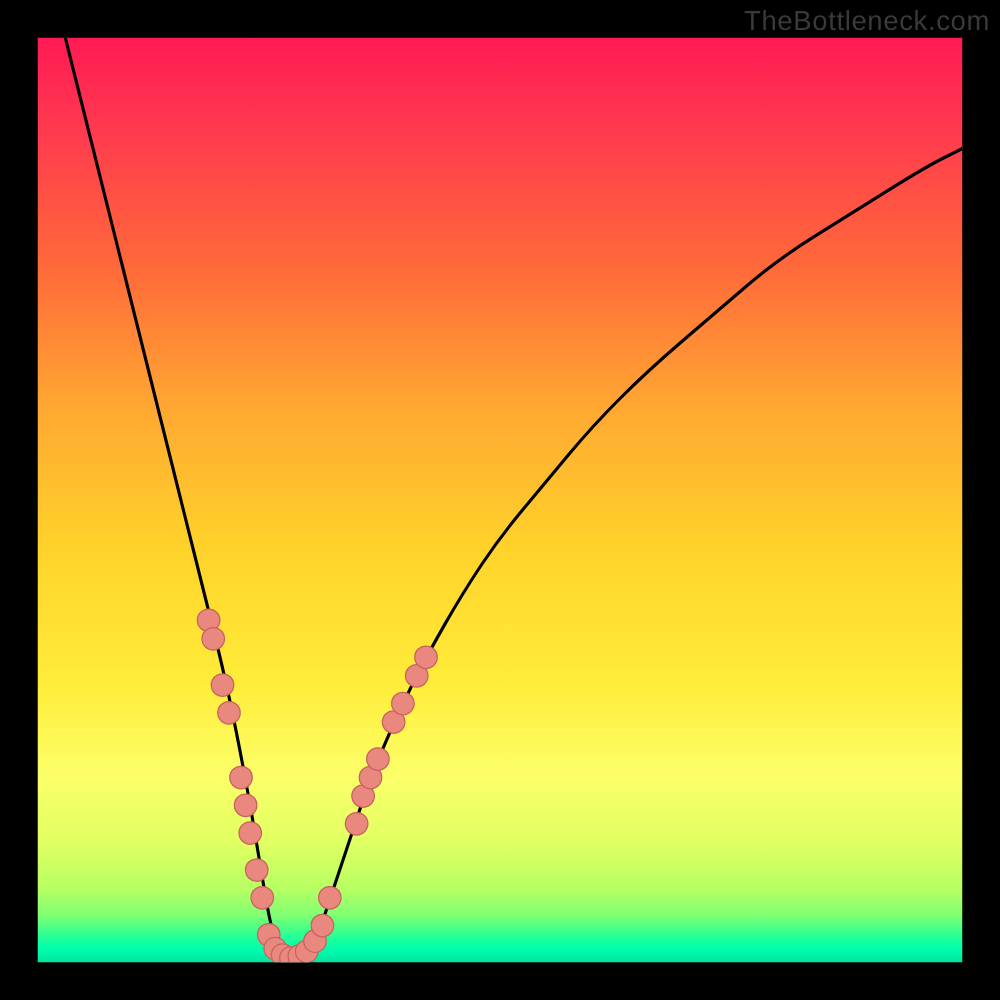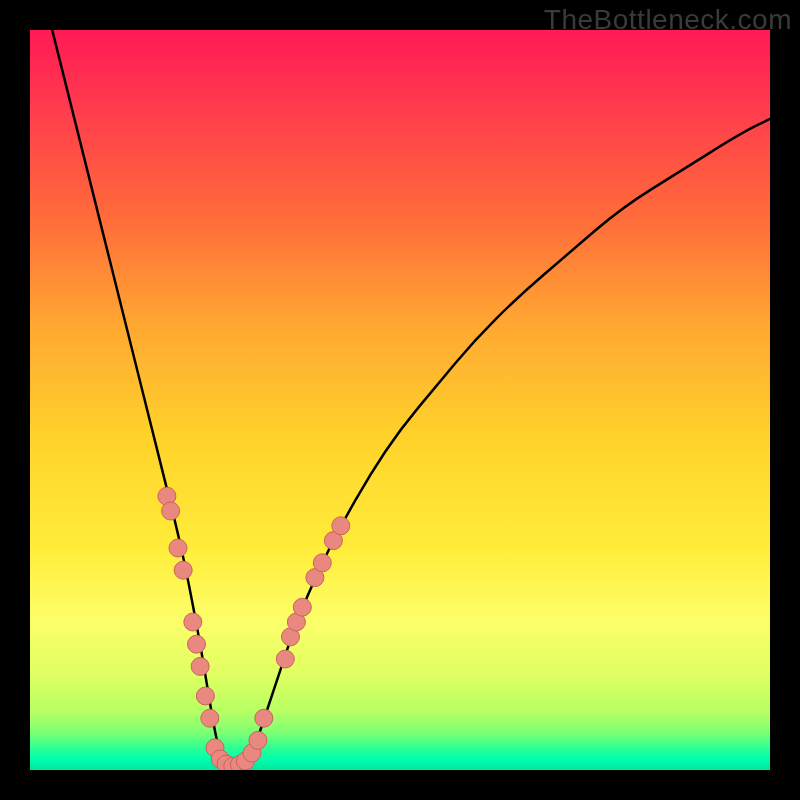--- a/index.html
+++ b/index.html
@@ -47,21 +47,21 @@
   }
   .svg-layer {
     position: absolute;
     inset: 0;
   }
   .watermark {
     position: absolute;
     top: 4px;
     right: 8px;
     color: #3a3a3a;
-    font-size: 28px;
+    font-size: 22px;
     font-weight: 500;
     letter-spacing: 0.5px;
     font-family: Verdana, Arial, sans-serif;
     user-select: none;
   }
 </style>
 </head>
 <body>
 
 <div class="frame">

